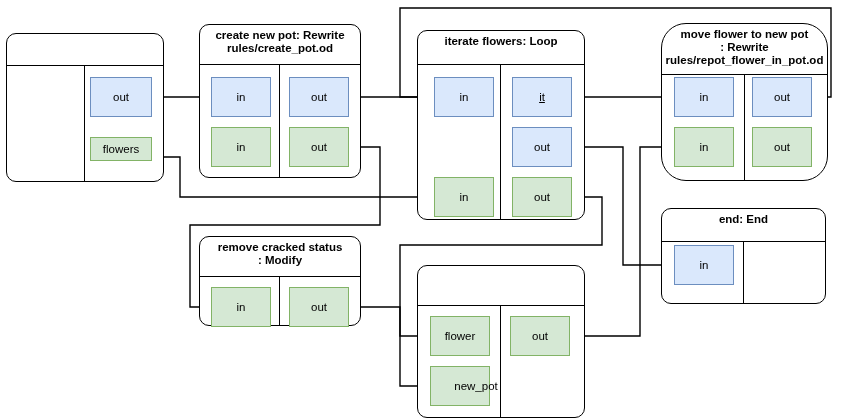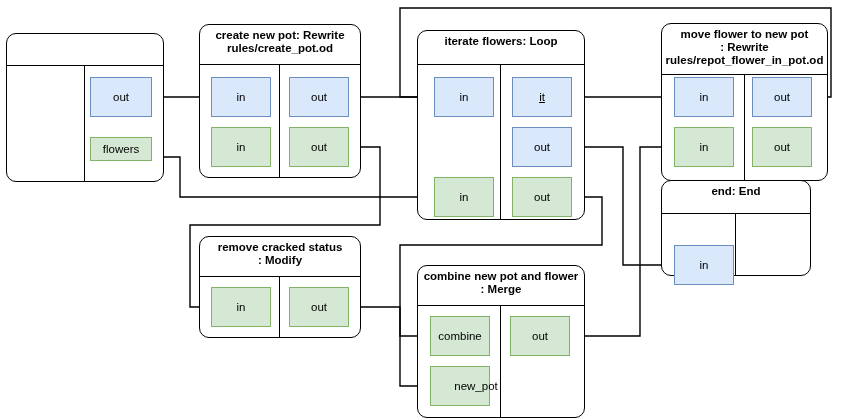--- a/index.html
+++ b/index.html
@@ -62,47 +62,45 @@
           <div class="col right"></div>
         </div>
       </div>
       <div class="node" style="left: 417px; top: 30px; width: 168px; height: 190px;">
         <div class="node-title title-overflow" style="height: 33px;">iterate flowers: Loop</div>
         <div class="node-body" style="top: 33px;">
           <div class="col left"></div>
           <div class="col right"></div>
         </div>
       </div>
-      <div class="node" style="left: 661px; top: 23px; width: 167px; height: 158px;">
+      <div class="node" style="left: 661px; top: 23px; width: 167px; height: 158px; border-radius: 25px;">
         <div class="node-title title-overflow" style="height: 50px;">move flower to new pot
 : Rewrite
 rules/repot_flower_in_pot.od</div>
         <div class="node-body" style="top: 50px;">
           <div class="col left"></div>
           <div class="col right"></div>
         </div>
       </div>
-      <div class="node" style="left: 661px; top: 180px; width: 150px; height: 96px;">
+      <div class="node" style="left: 661px; top: 208px; width: 165px; height: 96px;">
         <div class="node-title title-overflow" style="height: 32px;">end: End</div>
         <div class="node-body" style="top: 32px;">
           <div class="col left"></div>
           <div class="col right"></div>
         </div>
       </div>
-      <div class="node" style="left: 199px; top: 236px; width: 162px; height: 102px;">
+      <div class="node" style="left: 199px; top: 236px; width: 162px; height: 90px;">
         <div class="node-title title-overflow" style="height: 39px;">remove cracked status
 : Modify</div>
         <div class="node-body" style="top: 39px;">
           <div class="col left"></div>
           <div class="col right"></div>
         </div>
       </div>
       <div class="node" style="left: 417px; top: 265px; width: 168px; height: 153px;">
-        <div class="node-title title-overflow" style="height: 39px;">combine new pot and flower
-: Merge</div>
         <div class="node-body" style="top: 39px;">
           <div class="col left"></div>
           <div class="col right"></div>
         </div>
       </div>
     </div>
 <div class="port blue" style="position: absolute; left: 90px; top: 77px; width: 62px; height: 40px;">out</div>
     <div class="port green" style="position: absolute; left: 90px; top: 137px; width: 62px; height: 24px;">flowers</div>
     <div class="port blue" style="position: absolute; left: 211px; top: 77px; width: 60px; height: 40px;">in</div>
     <div class="port green" style="position: absolute; left: 211px; top: 127px; width: 60px; height: 40px;">in</div>
@@ -113,16 +111,16 @@
     <div class="port blue" style="position: absolute; left: 512px; top: 77px; width: 60px; height: 40px; text-decoration: underline;">it</div>
     <div class="port blue" style="position: absolute; left: 512px; top: 127px; width: 60px; height: 40px;">out</div>
     <div class="port green" style="position: absolute; left: 512px; top: 177px; width: 60px; height: 40px;">out</div>
     <div class="port blue" style="position: absolute; left: 674px; top: 77px; width: 60px; height: 40px;">in</div>
     <div class="port green" style="position: absolute; left: 674px; top: 127px; width: 60px; height: 40px;">in</div>
     <div class="port blue" style="position: absolute; left: 752px; top: 77px; width: 60px; height: 40px;">out</div>
     <div class="port green" style="position: absolute; left: 752px; top: 127px; width: 60px; height: 40px;">out</div>
     <div class="port blue" style="position: absolute; left: 674px; top: 245px; width: 60px; height: 40px;">in</div>
     <div class="port green" style="position: absolute; left: 211px; top: 287px; width: 60px; height: 40px;">in</div>
     <div class="port green" style="position: absolute; left: 289px; top: 287px; width: 60px; height: 40px;">out</div>
-    <div class="port green" style="position: absolute; left: 430px; top: 316px; width: 60px; height: 40px;">combine</div>
+    <div class="port green" style="position: absolute; left: 430px; top: 316px; width: 60px; height: 40px;">flower</div>
     <div class="port green" style="position: absolute; left: 430px; top: 366px; width: 60px; height: 40px; padding-left: 32px;">new_pot</div>
     <div class="port green" style="position: absolute; left: 510px; top: 316px; width: 60px; height: 40px;">out</div>
   </div>
 
 </body></html>

